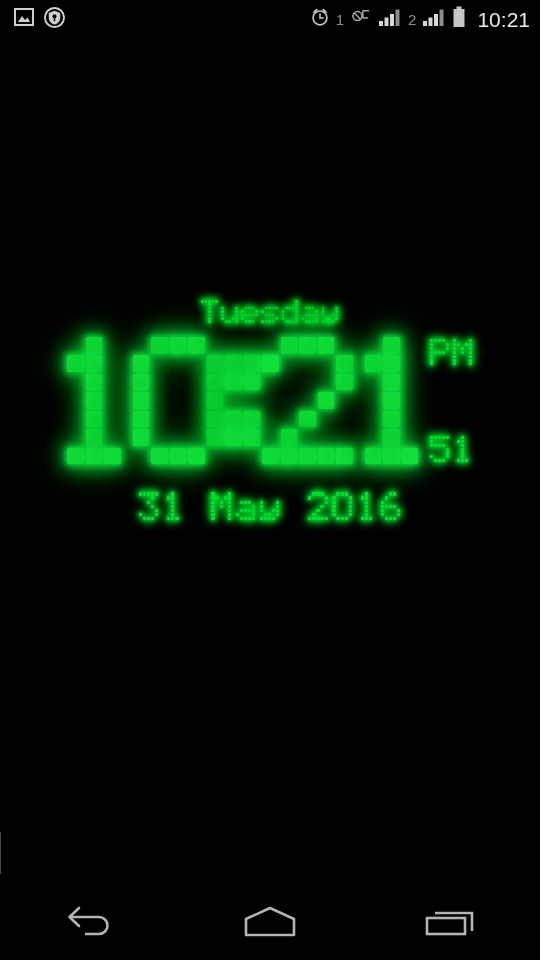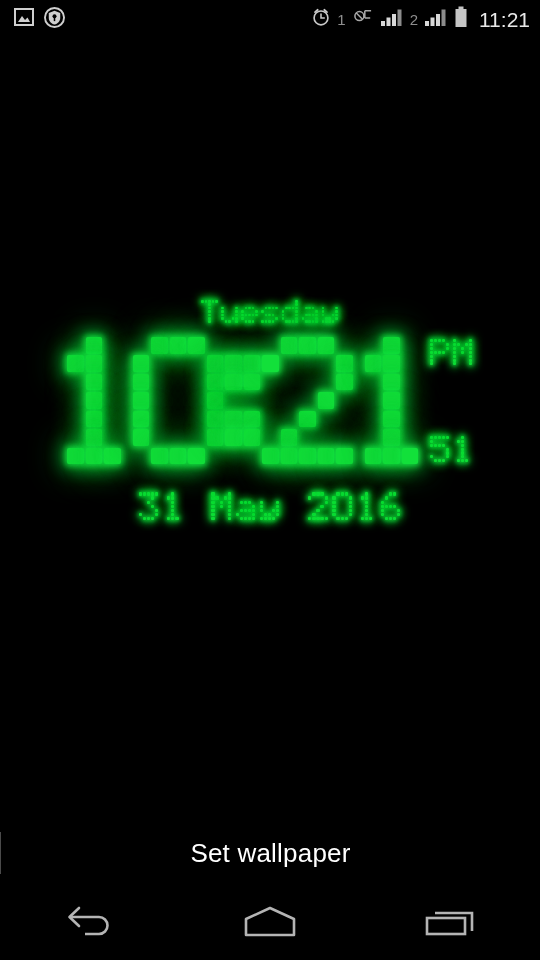--- a/index.html
+++ b/index.html
@@ -162,21 +162,21 @@
         </svg>
       </span>
 
       <span class="sb-icon">
         <svg width="14" height="22" viewBox="0 0 14 22">
           <rect x="4.5" y="0.5" width="5" height="2.5" fill="#c6c6c6"></rect>
           <rect x="1.5" y="3" width="11" height="18" fill="#c6c6c6"></rect>
         </svg>
       </span>
 
-      <span id="status-clock">11:21</span>
+      <span id="status-clock">10:21</span>
     </div>
   </div>
 
   <div id="clock-area">
 
     <div id="weekday-wrap" class="led-row">
       <div class="matrix" id="weekday" style="width: 137.36px; height: 23px;">
           <i style="left: 0px; top: 0px; width: 2.6px; height: 2.6px;"></i>
           <i style="left: 3.4px; top: 0px; width: 2.6px; height: 2.6px;"></i>
           <i style="left: 6.8px; top: 0px; width: 2.6px; height: 2.6px;"></i>
@@ -535,21 +535,20 @@
           <i style="left: 258.3px; top: 20.5px; width: 3.3px; height: 3.3px;"></i>
           <i style="left: 246px; top: 24.6px; width: 3.3px; height: 3.3px;"></i>
           <i style="left: 250.1px; top: 24.6px; width: 3.3px; height: 3.3px;"></i>
           <i style="left: 254.2px; top: 24.6px; width: 3.3px; height: 3.3px;"></i>
         </div>
     </div>
   </div>
 
   <div id="actions">
     <div id="action-divider"></div>
-    <button class="action-btn">Set wallpaper</button>
   </div>
 
   <div id="nav-bar">
     <button class="nav-btn">
       <span>
         <svg width="54" height="34" viewBox="0 0 54 34">
           <path d="M8 12 H36 A8.5 8.5 0 0 1 36 29 H22" fill="none" stroke="#b4b4b4" stroke-width="2.6"></path>
           <path d="M16 3 L6.5 12 L16 21" fill="none" stroke="#b4b4b4" stroke-width="2.6" stroke-linecap="round" stroke-linejoin="round"></path>
         </svg>
       </span>

